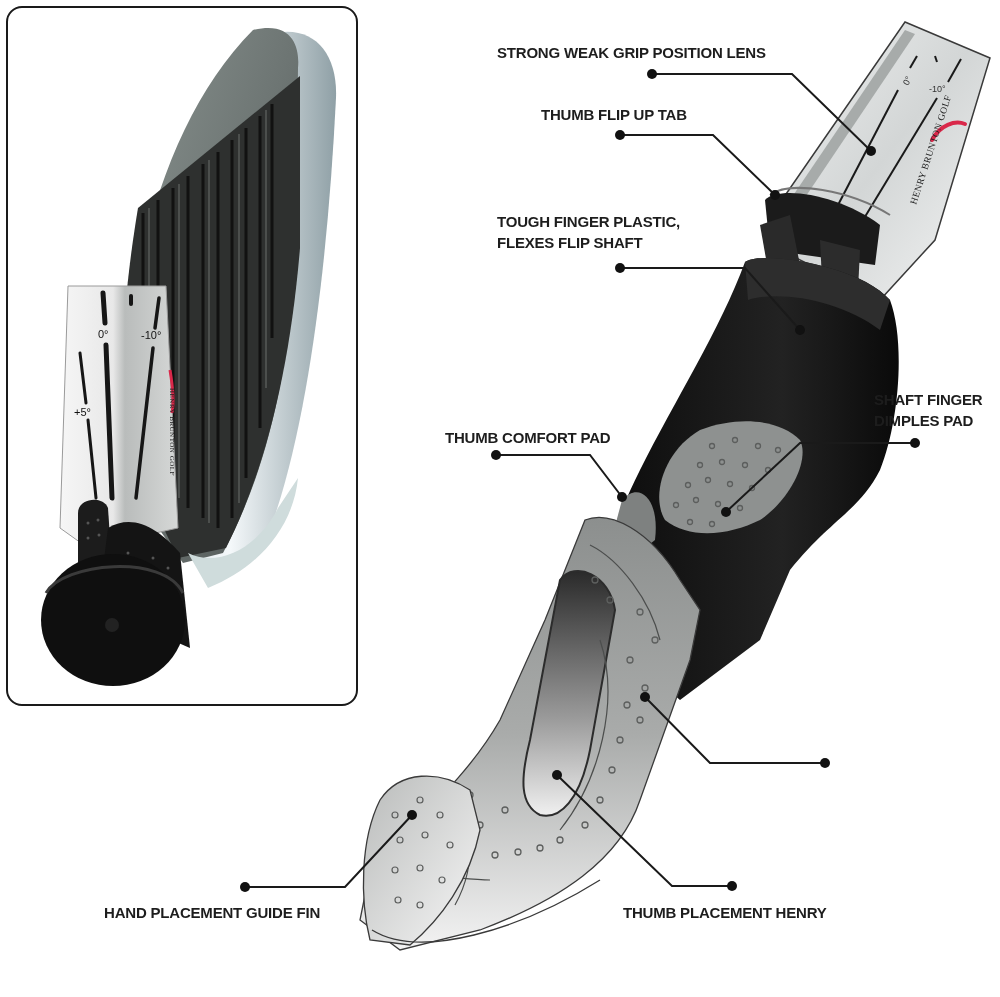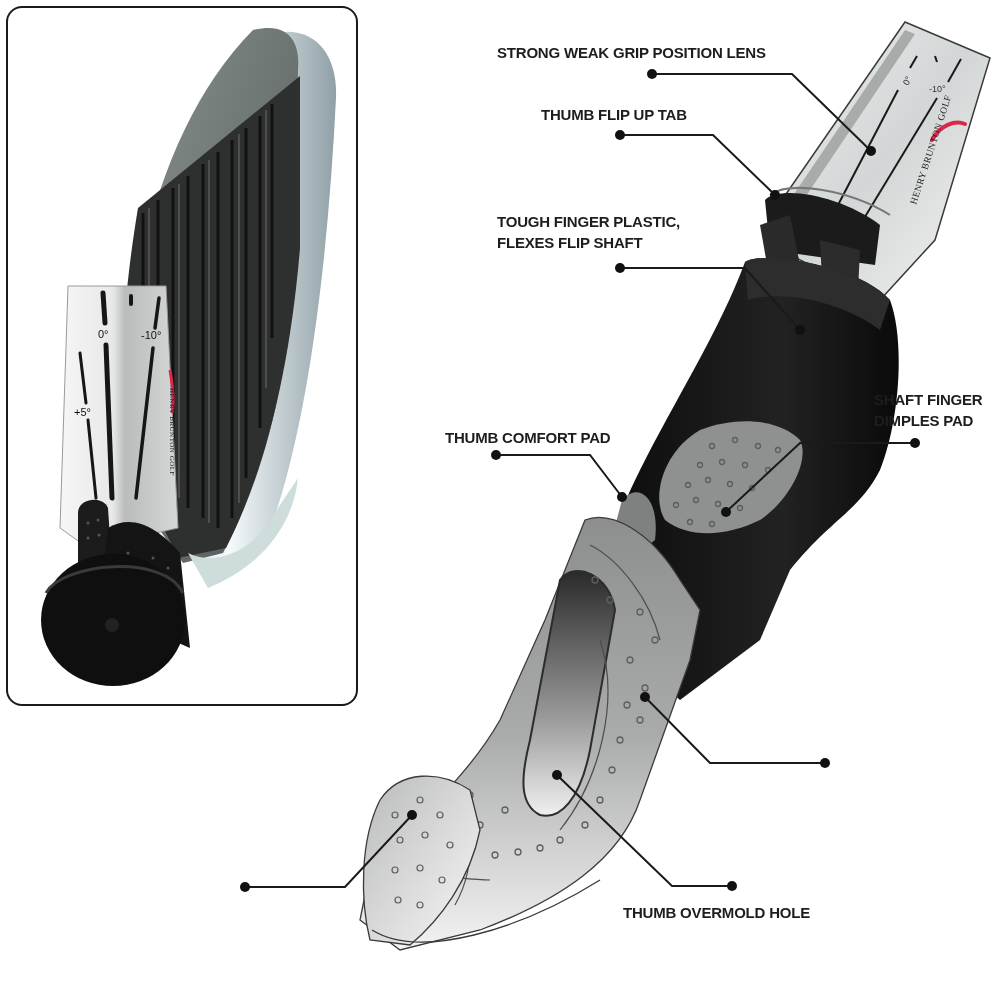--- a/index.html
+++ b/index.html
@@ -275,17 +275,20 @@
     <span>TOUGH FINGER PLASTIC,</span>
     <span>FLEXES FLIP SHAFT</span>
   </div>
   <div class="label" style="left:874px; top:389px;">
     <span>SHAFT FINGER</span>
     <span>DIMPLES PAD</span>
   </div>
   <div class="label" style="left:402px; top:427px;margin-left:43px;">
     <span>THUMB COMFORT PAD</span>
   </div>
+  <div class="label" style="left:104px; top:902px;">
+    <span>HAND PLACEMENT GUIDE FIN</span>
+  </div>
   <div class="label" style="left:623px; top:902px;">
-    <span>THUMB OVERMOLD HOLE</span>
+    <span>THUMB PLACEMENT HENRY</span>
   </div>
 
 </div>
 
 </body></html>

